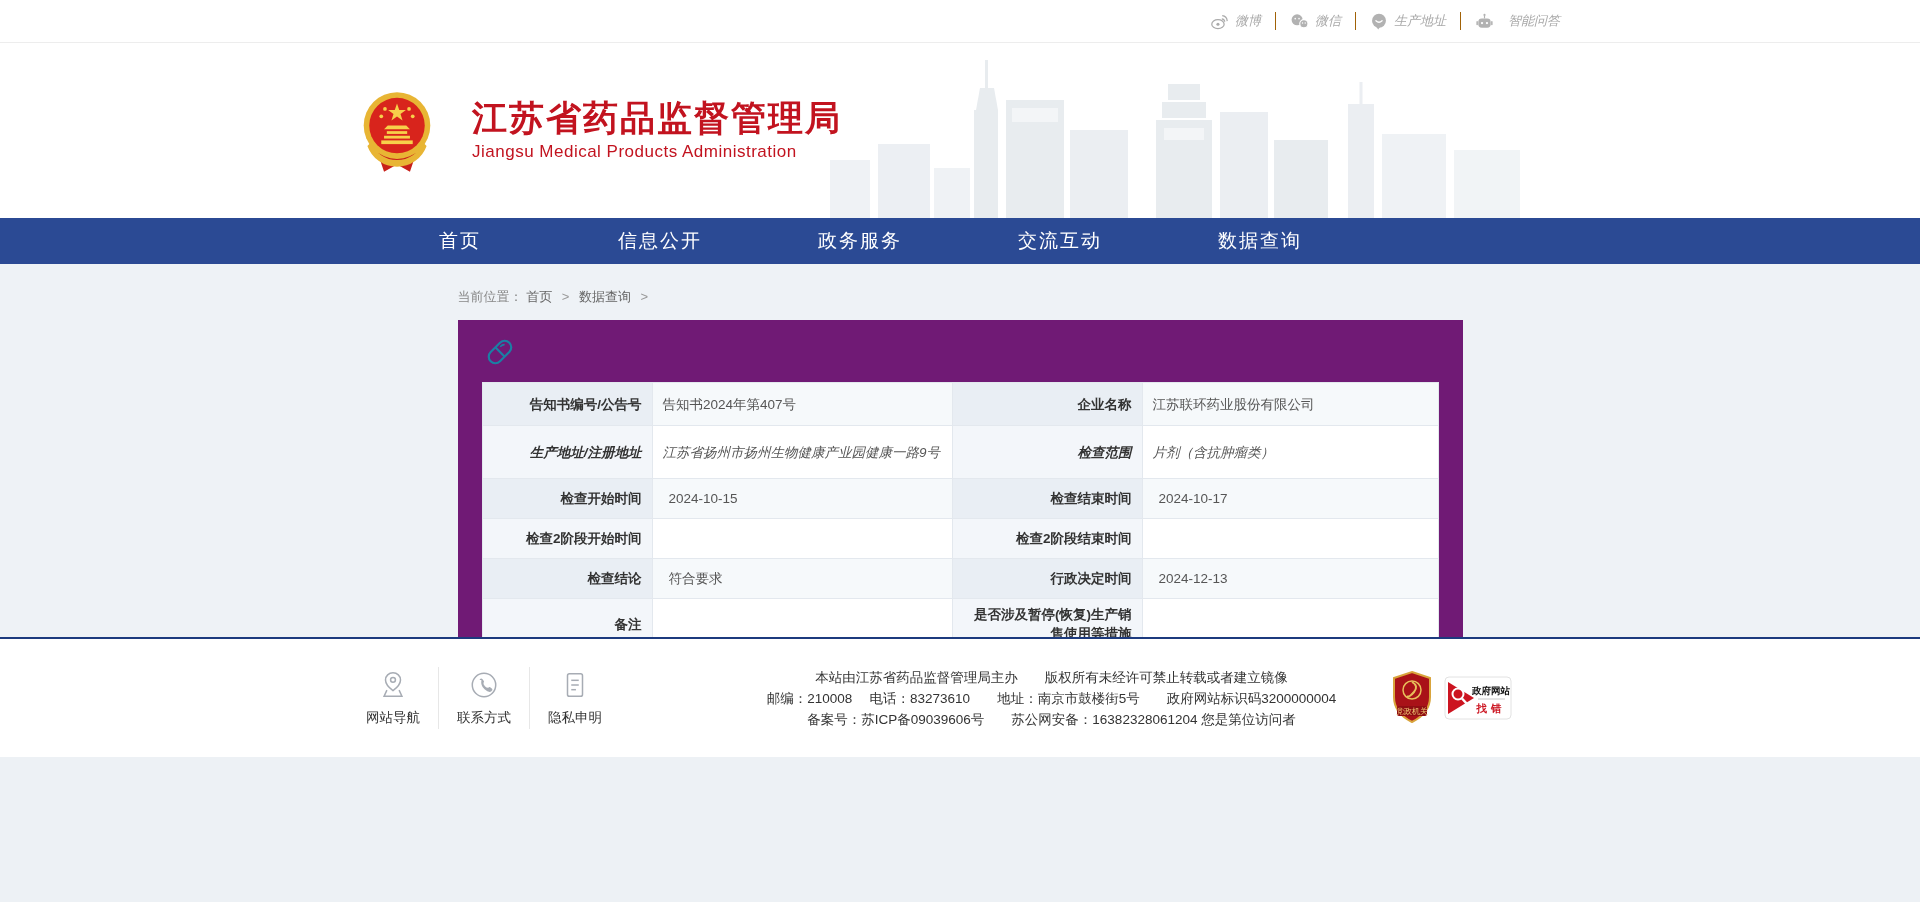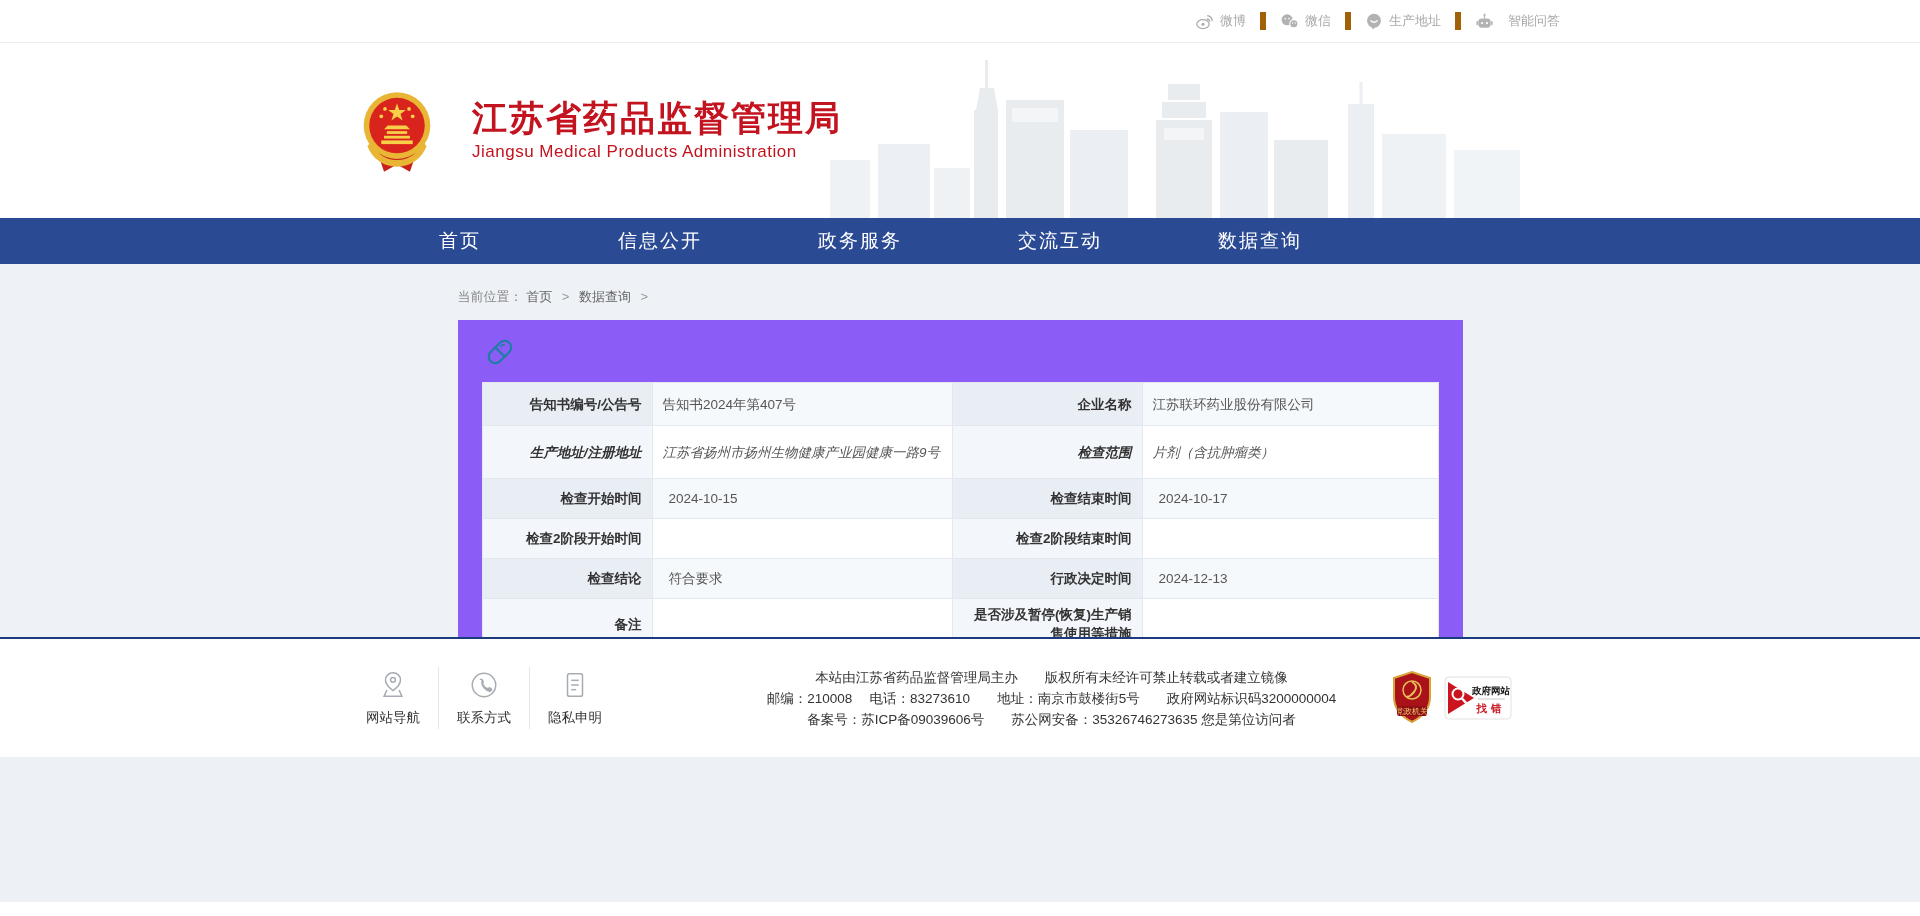--- a/index.html
+++ b/index.html
@@ -6,22 +6,22 @@
   html,body { margin:0; padding:0; }
   body {
     width:1920px; height:916px; overflow:hidden; background:#fff;
     font-family:"Liberation Sans","DejaVu Sans",sans-serif; color:#333;
   }
   .container { width:1200px; margin:0 auto; position:relative; }
 
   
   .topbar { height:43px; background:#fff; border-bottom:1px solid #ededed; }
   .topbar .container { height:42px; display:flex; align-items:center; justify-content:flex-end; }
-  .tb-item { display:flex; align-items:center; gap:6px; padding:0 14px; color:#a8a8a8; font-size:13px; cursor:pointer; }
-  .tb-item + .tb-item { border-left:6px solid #a16207; }
+  .tb-item { display:flex; align-items:center; gap:6px; padding:0 14px; color:#a8a8a8; font-size:13px; cursor:pointer;font-style:italic; }
+  .tb-item + .tb-item { border-left:1px solid #a16207; }
   .tb-item:last-child { padding-right:0;gap:14px; }
   .tb-item svg { display:block; }
 
   
   .header { height:175px; background:#fff; position:relative; overflow:hidden; }
   .skyline { position:absolute; left:830px; bottom:0; width:690px; height:170px; opacity:.9; }
   .header .container { height:100%; display:flex; align-items:center; }
   .emblem { width:74px; height:86px; flex:0 0 auto; margin-top:4px; }
   .brand { margin-left:38px; }
   .brand-title { font-size:35px; font-weight:bold; color:#c2131f; letter-spacing:2px; line-height:1.1; }
@@ -32,21 +32,21 @@
   .nav .container { display:flex; height:100%; }
   .nav-item { width:200px; height:100%; display:flex; align-items:center; justify-content:center;
               color:#fff; font-size:19px; letter-spacing:2px; cursor:pointer; }
 
   
   .main { height:373px; background:#eef2f6; overflow:hidden; }
   .crumb-wrap { width:1005px; margin:0 auto; padding-top:24px; font-size:13px; color:#888; }
   .crumb-wrap a { color:#666; text-decoration:none; cursor:pointer; }
   .crumb-sep { margin:0 6px; color:#999; }
 
-  .card { width:1005px; height:321px; margin:14px auto 0; background:#8b5cf6; padding:16px 24px 0; }
+  .card { width:1005px; height:321px; margin:14px auto 0; background:#701a75; padding:16px 24px 0; }
   .pill { width:32px; height:32px; margin:0 0 10px 2px; }
 
   table.detail { width:100%; border-collapse:collapse; table-layout:fixed; font-size:13.5px; }
   table.detail col.c-l1 { width:170px; } table.detail col.c-v1 { width:300px; }
   table.detail col.c-l2 { width:190px; } table.detail col.c-v2 { width:auto; }
   table.detail td { border:1px solid #e3e8ee; padding:6px 10px; line-height:19px; vertical-align:middle; }
   td.lbl { text-align:right; color:#333; font-weight:600; padding-right:15px; background:#f3f6fa; }
   td.val { text-align:left; color:#555; padding-left:20px; background:#fff; }
   tr.odd td.lbl { background:#e9eef4; }
   tr.odd td.val { background:#f6f9fb; }
@@ -280,21 +280,21 @@
             <line x1="12" y1="16" x2="20" y2="16"></line>
             <line x1="12" y1="21" x2="17" y2="21"></line>
           </svg>
         </span>
         <span>隐私申明</span>
       </div>
     </div>
 
     <div class="f-text"><span>本站由江苏省药品监督管理局主办　　版权所有未经许可禁止转载或者建立镜像</span>
 <span>邮编：210008　 电话：83273610　　地址：南京市鼓楼街5号　　政府网站标识码3200000004</span>
-<span>备案号：苏ICP备09039606号　　苏公网安备：35326746273635 您是第位访问者</span></div>
+<span>备案号：苏ICP备09039606号　　苏公网安备：16382328061204 您是第位访问者</span></div>
 
     <div class="f-badges">
       <svg width="44" height="56" viewBox="0 0 44 56">
         <path d="M22 2 L40 8 V27 c0 12-8 20-18 25 C12 47 4 39 4 27 V8 Z" fill="#a91218" stroke="#d9a43c" stroke-width="2"></path>
         <circle cx="22" cy="20" r="9" fill="none" stroke="#e8bf5a" stroke-width="1.5"></circle>
         <path d="M22 12 q7 4 2 10 t-7 4" fill="none" stroke="#e8bf5a" stroke-width="2"></path>
         <rect x="7" y="36" width="30" height="10" rx="2" fill="#8f0e12"></rect>
         <text x="22" y="44" font-size="8" fill="#f0c873" text-anchor="middle">党政机关</text>
       </svg>
       <svg width="68" height="44" viewBox="0 0 68 44">

